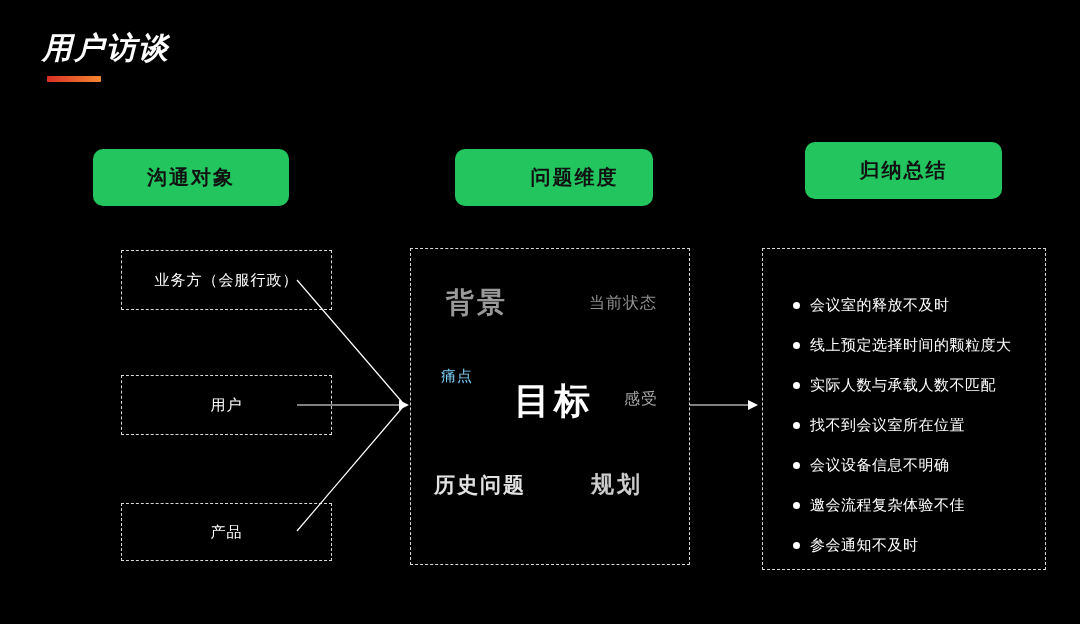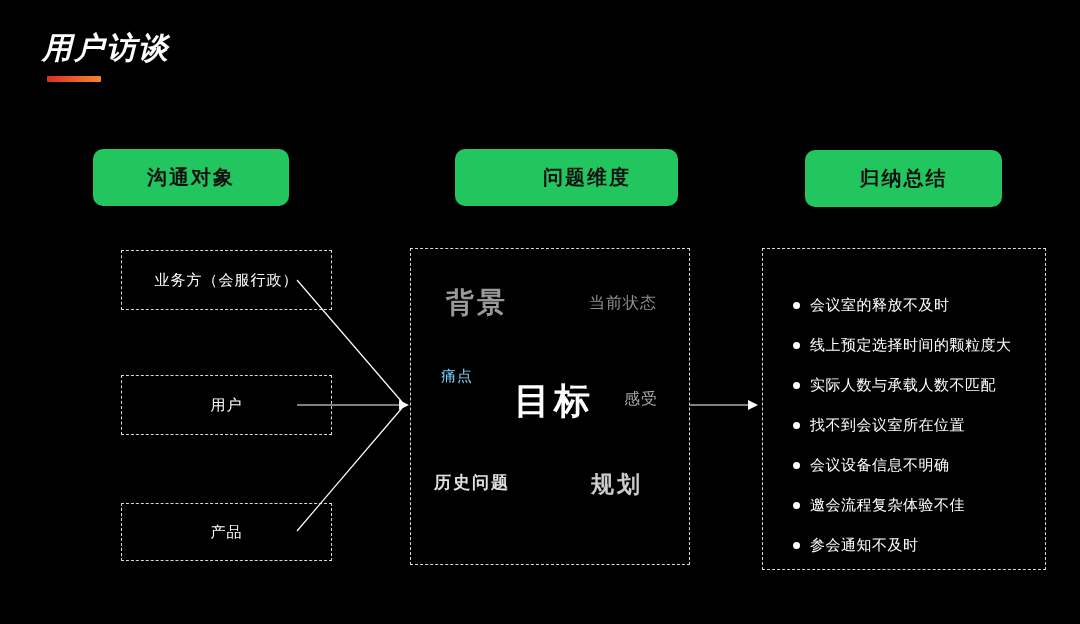--- a/index.html
+++ b/index.html
@@ -24,43 +24,43 @@
   }
 
   
   .pill {
     position: absolute; height: 57px;
     background: #22c55e; border-radius: 10px;
     display: flex; align-items: center; justify-content: center;
     color: #111; font-size: 20px; font-weight: 700; letter-spacing: 2px;
   }
   .pill-left   { left: 93px;  top: 149px; width: 196px; }
-  .pill-middle { left: 455px; top: 149px; width: 223px; padding-left: 41px; }
-  .pill-right  { left: 805px; top: 150px; width: 197px; }
+  .pill-middle { left: 455px; top: 149px; width: 198px; padding-left: 41px; }
+  .pill-right  { left: 805px; top: 142px; width: 197px; }
 
   
   .dashed { border: 1px dashed rgba(255,255,255,0.85); position: absolute; }
 
   .item-box {
     display: flex; align-items: center; justify-content: center;
     color: #ffffff; font-size: 15px; letter-spacing: 1px; margin-left: 35px;
   }
   .item-box-1 { left: 86px; top: 250px; width: 211px; height: 60px; }
   .item-box-2 { left: 86px; top: 375px; width: 211px; height: 60px; }
   .item-box-3 { left: 86px; top: 503px; width: 211px; height: 58px; }
 
   
   .cloud-box { left: 410px; top: 248px; width: 280px; height: 317px; }
   .kw { position: absolute; white-space: nowrap; }
   .kw-0 { left: 35px;  top: 35px;  font-size: 28px; font-weight: 700; color: #999999; letter-spacing: 3px; }
   .kw-1 { left: 178px; top: 44px;  font-size: 16px; font-weight: 400; color: #8f8f8f; letter-spacing: 1px; }
   .kw-2 { left: 30px;  top: 118px; font-size: 15px; font-weight: 400; color: #7dd3fc; letter-spacing: 1px; }
   .kw-3 { left: 103px; top: 128px; font-size: 36px; font-weight: 800; color: #ffffff; letter-spacing: 4px; }
   .kw-4 { left: 213px; top: 140px; font-size: 16px; font-weight: 400; color: #a8a8a8; letter-spacing: 1px; }
-  .kw-5 { left: 23px;  top: 222px; font-size: 17px; font-weight: 600; color: #e2e2e2; letter-spacing: 2px; }
+  .kw-5 { left: 23px;  top: 222px; font-size: 21px; font-weight: 600; color: #e2e2e2; letter-spacing: 2px; }
   .kw-6 { left: 180px; top: 220px; font-size: 23px; font-weight: 600; color: #cccccc; letter-spacing: 3px; }
 
   
   .summary-box { left: 762px; top: 248px; width: 284px; height: 322px; }
   .bullet-list {
     list-style: none;
     position: absolute; left: 30px; top: 36px; right: 10px;
   }
   .bullet-list li {
     display: flex; align-items: center;

